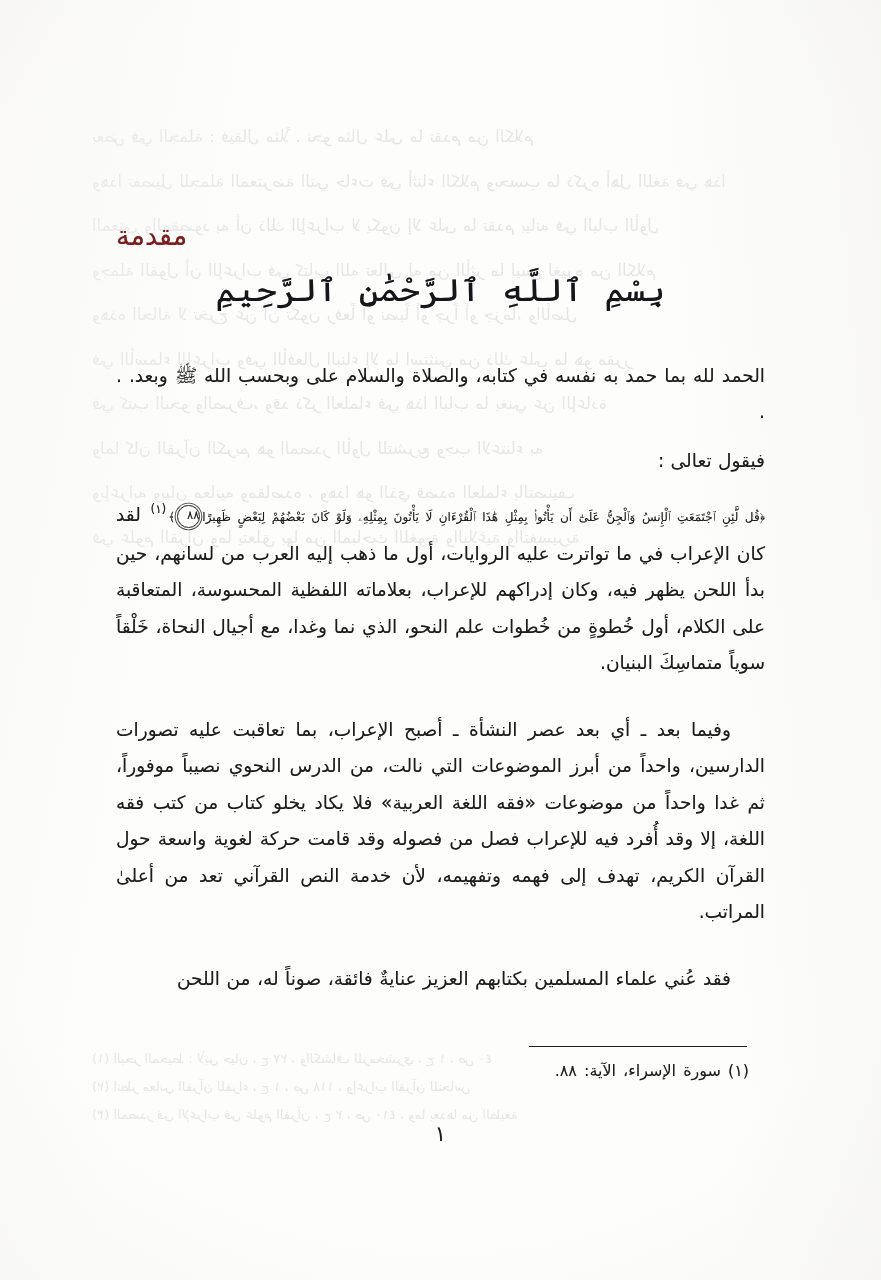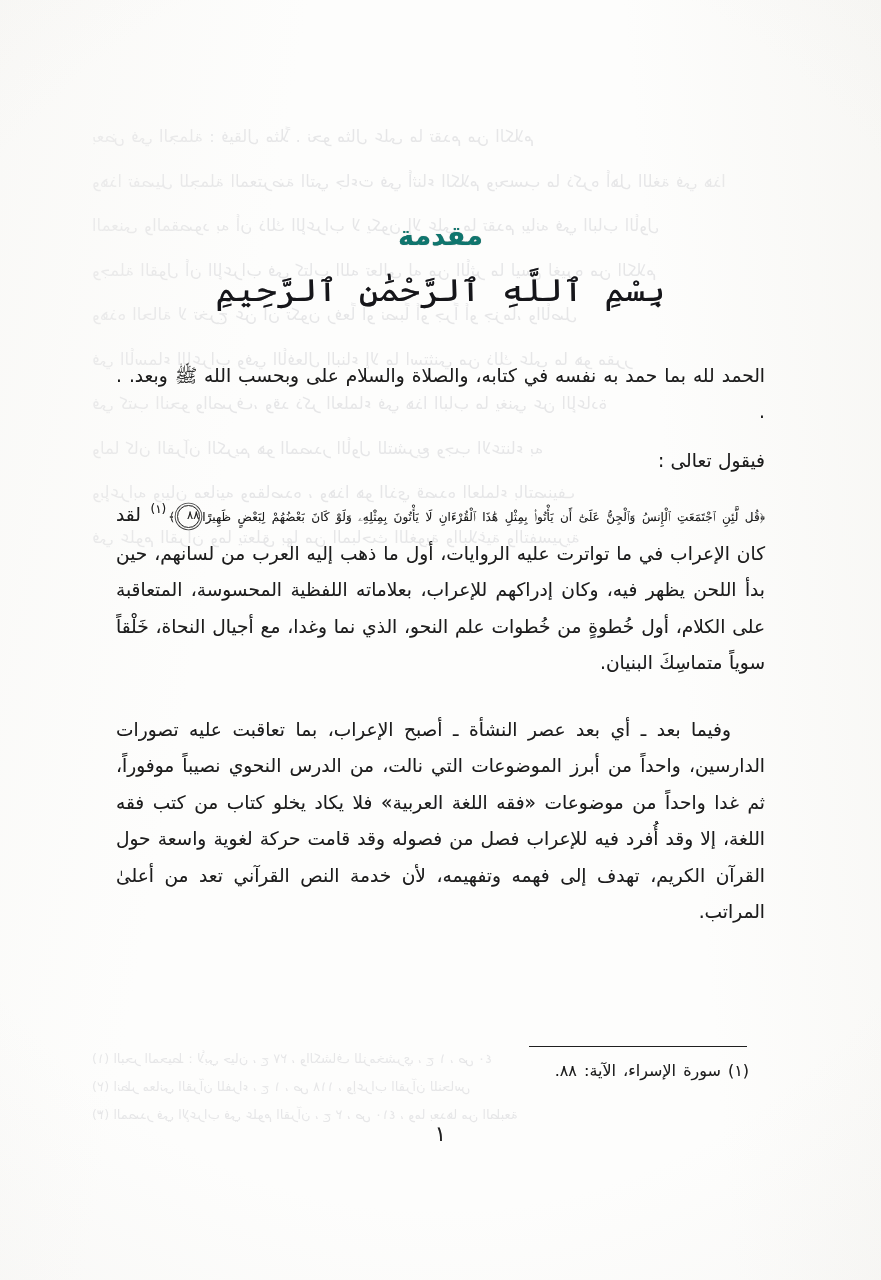--- a/index.html
+++ b/index.html
@@ -74,25 +74,25 @@
     position: absolute;
     left: 116px;
     right: 116px;
     top: 0;
     bottom: 0;
     z-index: 3;
     direction: rtl;
   }
 
   .chapter-title {
-    text-align: center;
+    text-align: left;
     font-size: 27px;
-    font-weight: 700;
+    font-weight: 400;
     letter-spacing: 3.5px;
-    color: #0f766e;
+    color: #7f1d1d;
     margin: 0;
     padding-top: 222px;
     line-height: 1;
     text-shadow: 0 0 0.7px rgba(40,40,40,0.55);
   }
 
   .basmala {
     text-align: center;
     font-family: "DejaVu Serif", "Liberation Serif", serif;
     font-size: 31px;
@@ -238,20 +238,23 @@
       <p class="para-noindent">
         <span class="quran">﴿</span><span class="quran">قُل لَّئِنِ ٱجْتَمَعَتِ ٱلْإِنسُ وَٱلْجِنُّ عَلَىٰٓ أَن يَأْتُوا۟ بِمِثْلِ هَٰذَا ٱلْقُرْءَانِ لَا يَأْتُونَ بِمِثْلِهِۦ وَلَوْ كَانَ بَعْضُهُمْ لِبَعْضٍ ظَهِيرًا</span><span class="aya-mark">٨٨</span><span class="quran">﴾</span><span class="fn-ref">(١)</span>
         <span>لقد كان الإعراب في ما تواترت عليه الروايات، أول ما ذهب إليه العرب من لسانهم، حين بدأ اللحن يظهر فيه، وكان إدراكهم للإعراب، بعلاماته اللفظية المحسوسة، المتعاقبة على الكلام، أول خُطوةٍ من خُطوات علم النحو، الذي نما وغدا، مع أجيال النحاة، خَلْقاً سوياً متماسِكَ البنيان.</span>
       </p>
     </div>
 
     <div class="body-text block-wafima">
       <p class="para">وفيما بعد ـ أي بعد عصر النشأة ـ أصبح الإعراب، بما تعاقبت عليه تصورات الدارسين، واحداً من أبرز الموضوعات التي نالت، من الدرس النحوي نصيباً موفوراً، ثم غدا واحداً من موضوعات «فقه اللغة العربية» فلا يكاد يخلو كتاب من كتب فقه اللغة، إلا وقد أُفرد فيه للإعراب فصل من فصوله وقد قامت حركة لغوية واسعة حول القرآن الكريم، تهدف إلى فهمه وتفهيمه، لأن خدمة النص القرآني تعد من أعلىٰ المراتب.</p>
     </div>
 
+    <div class="body-text block-faqad">
+      <p class="para">فقد عُني علماء المسلمين بكتابهم العزيز عنايةٌ فائقة، صوناً له، من اللحن</p>
+    </div>
 
     <div class="footnote-zone">
       <div class="footnote-rule"></div>
       <p class="footnote-text">
         <span class="fn-num">(١)</span><span>سورة الإسراء، الآية: ٨٨.</span>
       </p>
     </div>
 
   </div>
 

